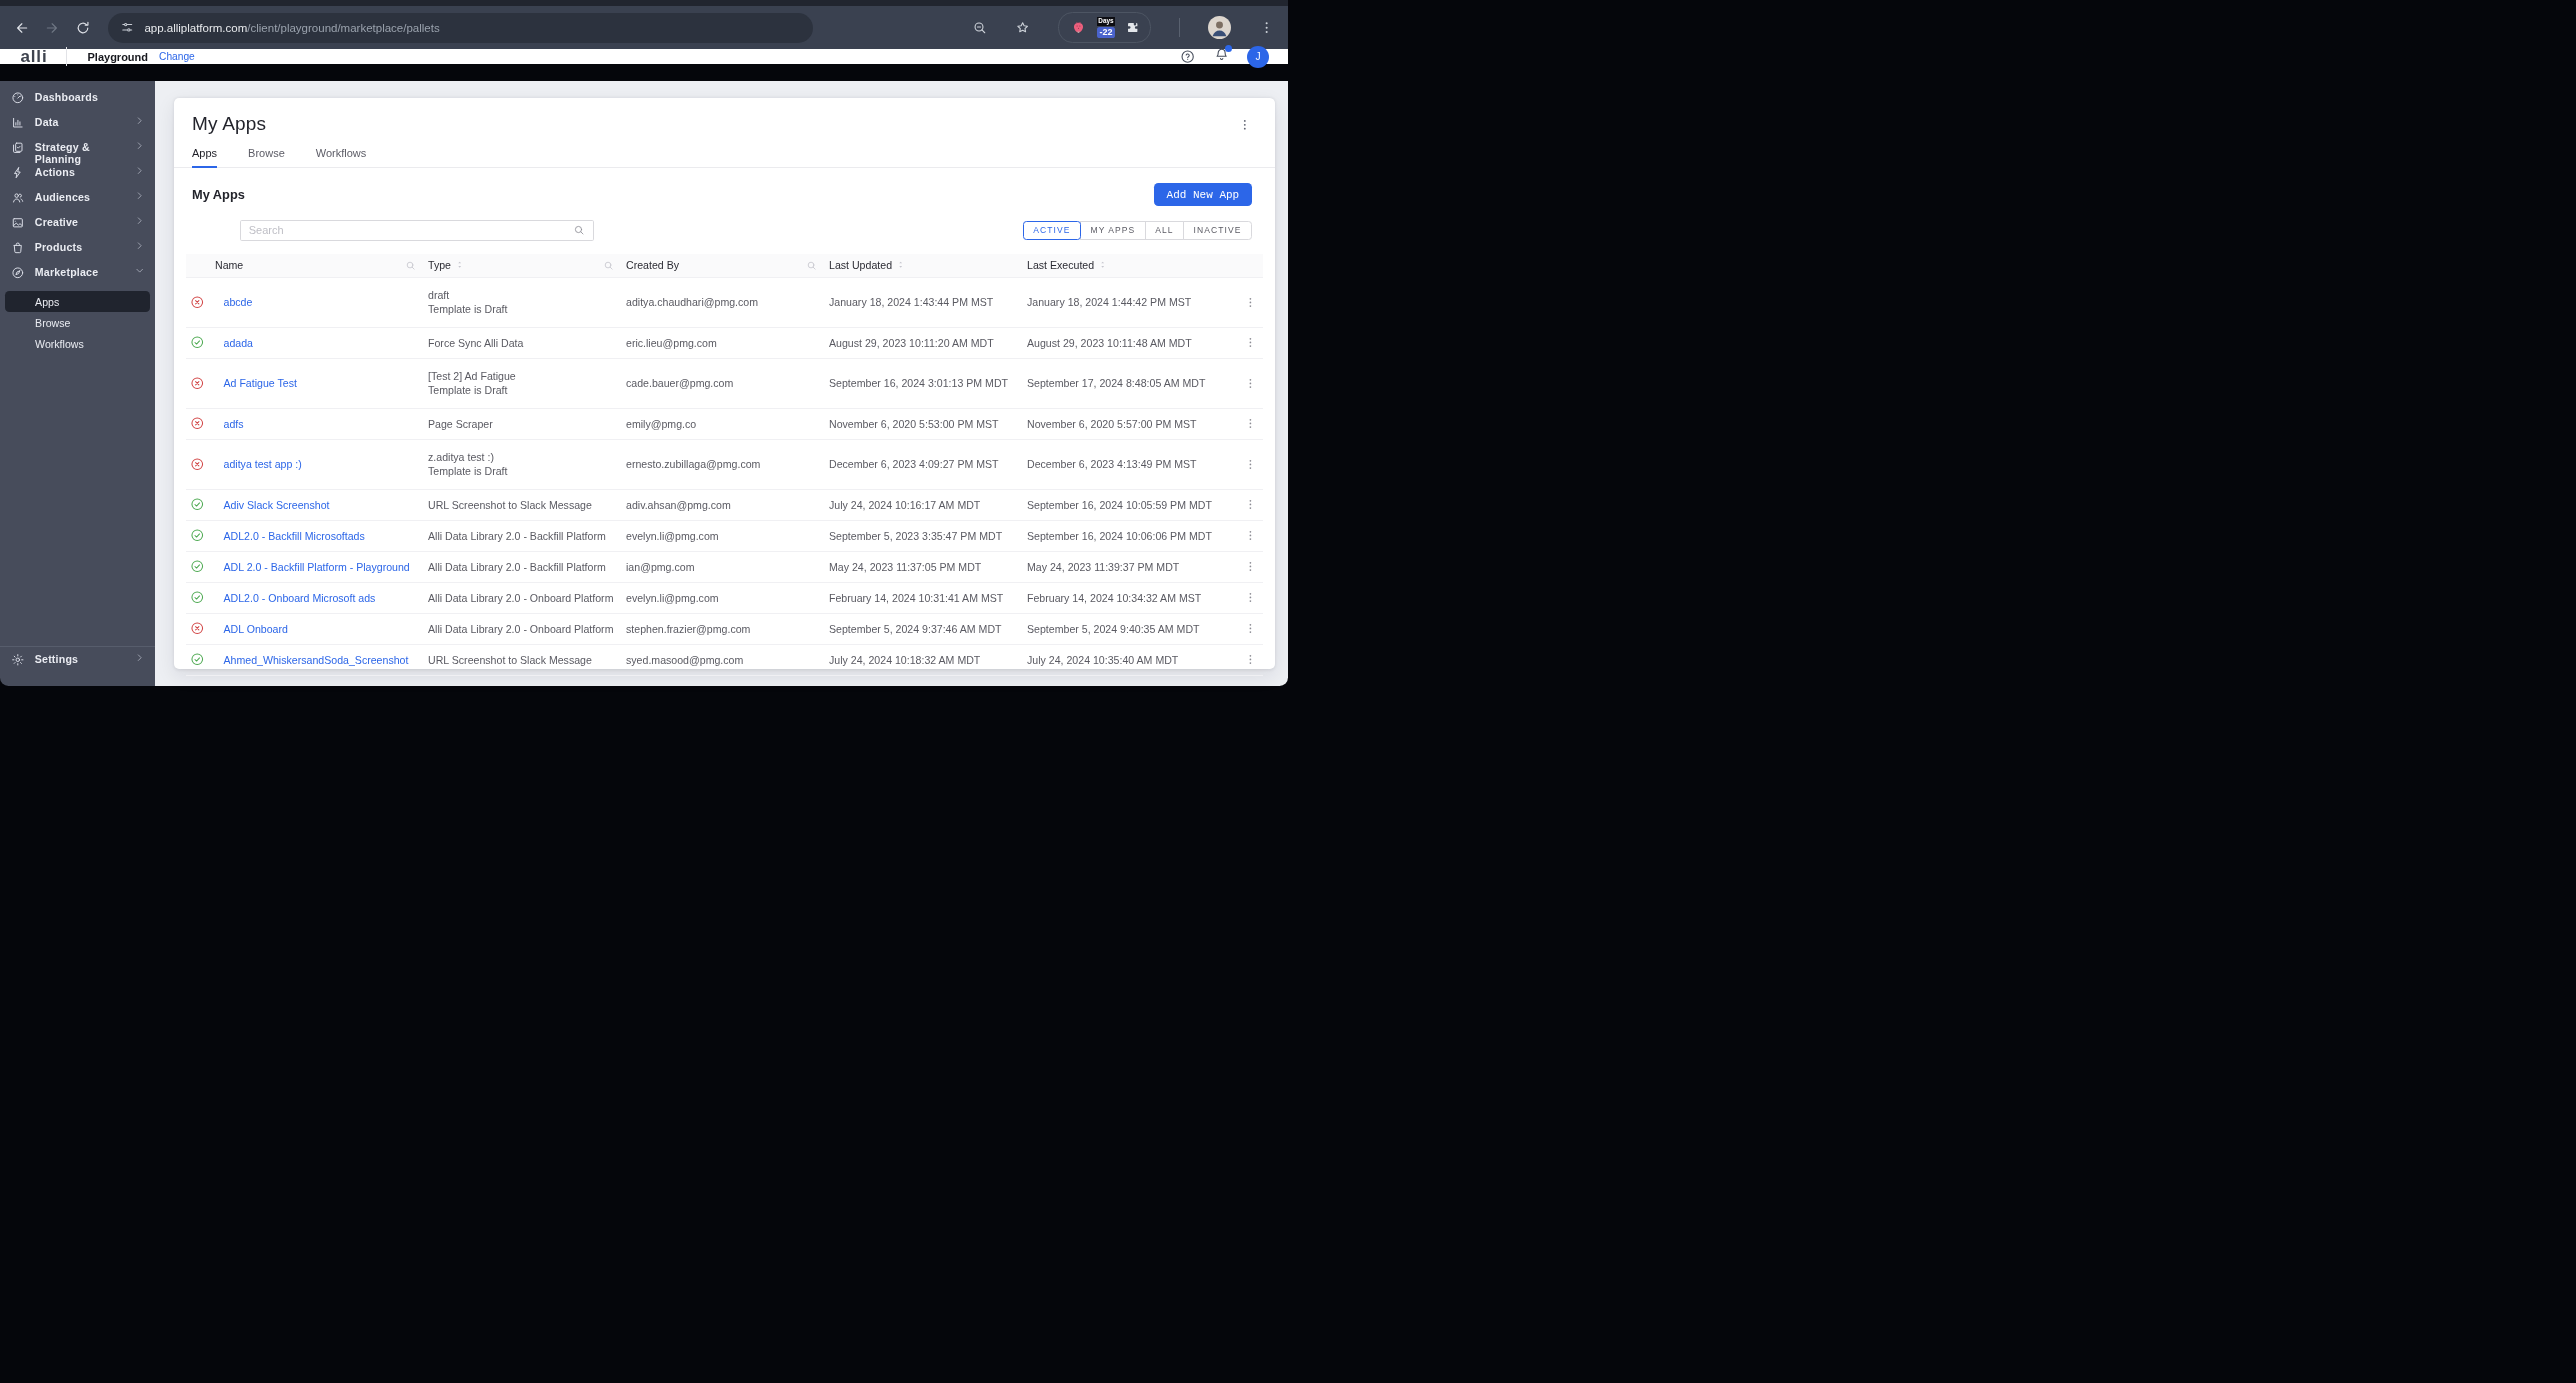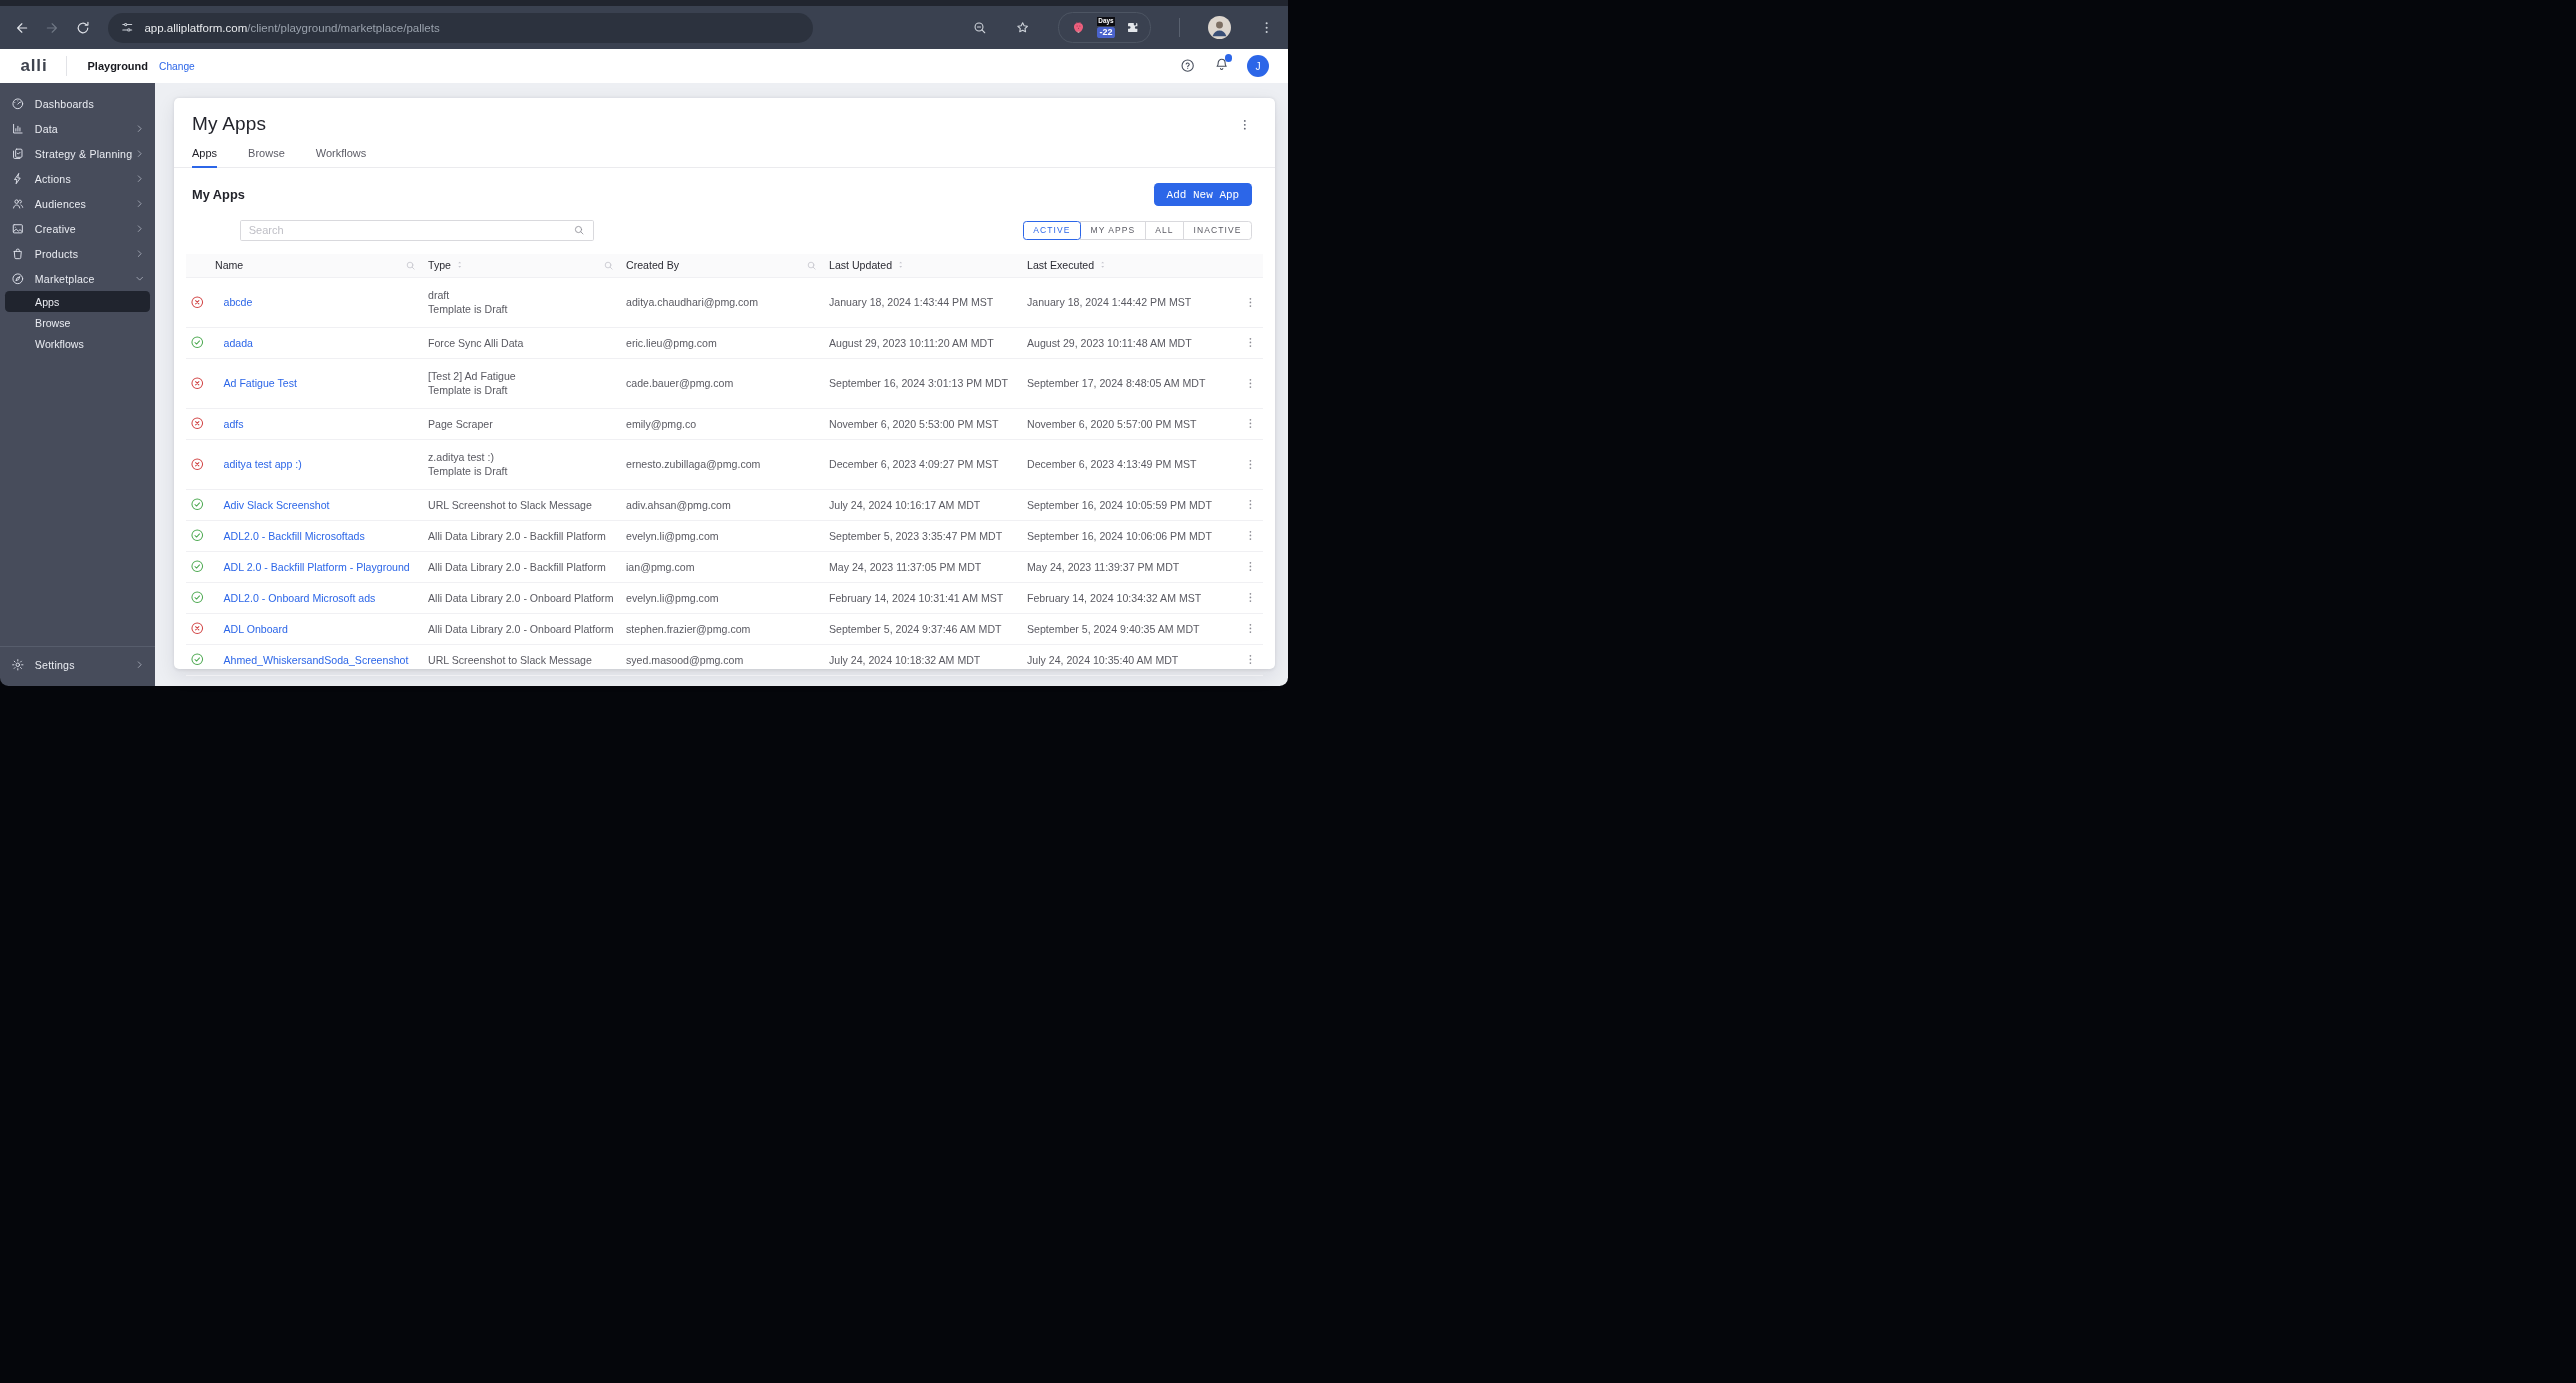--- a/index.html
+++ b/index.html
@@ -26,35 +26,35 @@
   .ext-straw { width:17px; height:17px; }
   .days-badge { display:flex; flex-direction:column; align-items:center; line-height:1; }
   .days-top { background:#0d0d12; color:#fff; font-size:6.4px; font-weight:bold; padding:1.3px 1.7px; }
   .days-num { background:#4a63cc; color:#fff; font-size:9px; font-weight:bold; border-radius:2.6px; padding:1.3px 2.6px; margin-top:0.9px; }
   .ext-puzzle { width:14.5px; height:14.5px; color:#e4e7eb; }
   .tb-sep { width:0.9px; height:19px; background:#59616f; }
   .b-avatar { width:23px; height:23px; border-radius:50%; background:#ddd6ce; overflow:hidden; }
   .b-avatar svg { width:100%; height:100%; }
 
   
-  .app-header { position:absolute; top:49px; left:0; right:0; height:34px; background:#fff; display:flex; align-items:center; z-index:5; }
+  .app-header { position:absolute; top:49px; left:0; right:0; height:15px; background:#fff; display:flex; align-items:center; z-index:5; }
   .logo { margin-left:20.4px; font-size:17px; font-weight:600; color:#3e434e; letter-spacing:0.9px; }
   .hdr-divider { width:0.9px; height:19.6px; background:#e2e3e7; margin:0 21px 0 18px; }
   .workspace { font-size:11px; font-weight:700; color:#17181e; }
   .change-link { font-size:10.2px; color:#2c66e8; margin-left:11px; cursor:pointer; }
   .hdr-right { margin-left:auto; display:flex; align-items:center; gap:18px; margin-right:19px; }
   .hdr-ic { width:15.3px; height:15.3px; color:#454c5a; position:relative; }
   .bell-wrap { position:relative; }
   .bell-dot { position:absolute; top:-2.6px; right:-3.4px; width:7.7px; height:7.7px; border-radius:50%; background:#2c66e8; }
   .j-avatar { width:22px; height:22px; border-radius:50%; background:#2c66e8; color:#fff; font-size:10.2px; display:flex; align-items:center; justify-content:center; }
 
   
   .sidebar { position:absolute; top:81px; left:0; width:155px; bottom:6px; background:#474c5b; border-radius:0 0 0 8.5px; }
   .side-list { padding-top:10.2px; }
-  .side-item { height:25px; display:flex; align-items:center; padding:0 11px; color:#eaecf2; cursor:pointer; }
+  .side-item { height:25px; display:flex; align-items:flex-start; padding:0 11px; color:#eaecf2; cursor:pointer;font-weight:bold; }
   .side-item .ico { width:13.6px; height:13.6px; color:#dde0e9; margin-right:10.2px; }
   .side-item .lbl { font-size:10.6px; letter-spacing:0.2px; }
   .side-item .chev { margin-left:auto; width:9.4px; height:9.4px; color:#c4c9d5; }
   .side-sub { height:21px; display:flex; align-items:center; padding-left:30px; margin:0 5.1px; border-radius:4.3px; color:#eaecf2; font-size:10.6px; cursor:pointer; }
   .side-sub.active { background:#20242e; }
   .side-bottom { position:absolute; left:0; right:0; bottom:8.5px; border-top:0.9px solid #575d6c; padding-top:6px; }
 
   
   .main { position:absolute; top:81px; left:155px; right:0; bottom:6px; background:#edeff3; border-radius:0 0 8.5px 0; }
   .card { position:absolute; left:19px; top:17px; width:1101px; height:571px; background:#fff; border-radius:5.1px;

